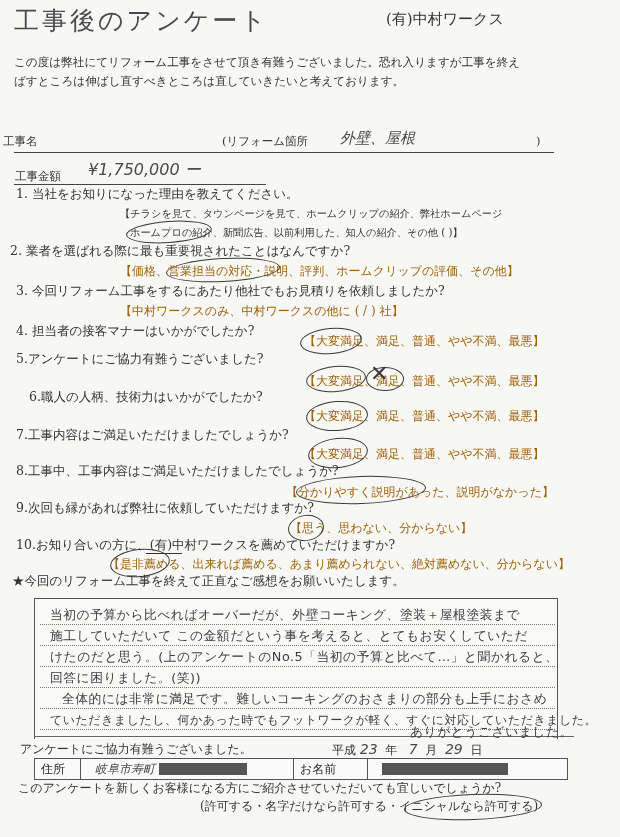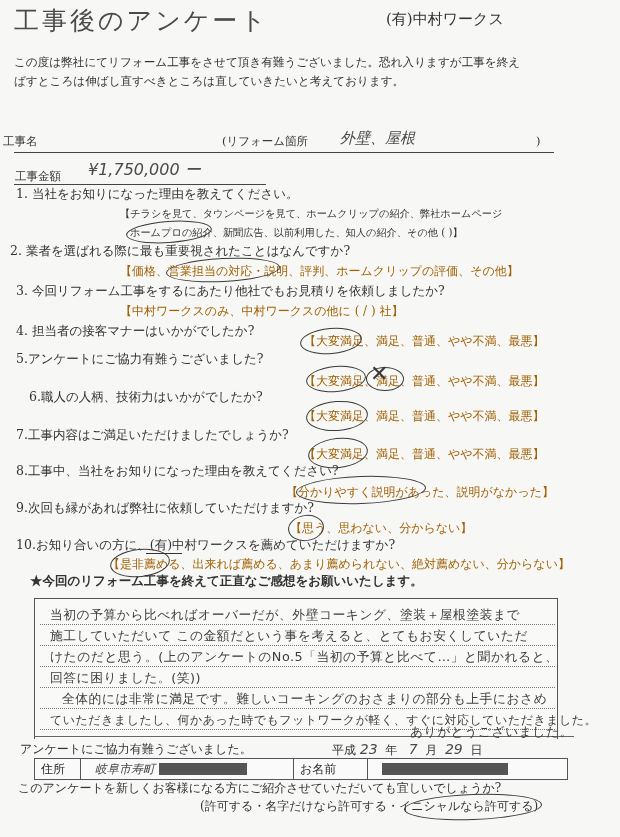--- a/index.html
+++ b/index.html
@@ -103,39 +103,39 @@
 <div class="abs opt" style="left:304px; top:408px;">【大変満足、満足、普通、やや不満、最悪】</div>
 <div class="circle" style="left:306px; top:401px; width:60px; height:28px; transform:rotate(-4deg);"></div>
 
 <div class="abs q" style="left:16px; top:427px;">
   <span>7.</span><span>工事内容はご満足いただけましたでしょうか?</span>
 </div>
 <div class="abs opt" style="left:304px; top:446px;">【大変満足、満足、普通、やや不満、最悪】</div>
 <div class="circle" style="left:308px; top:438px; width:58px; height:28px; transform:rotate(-6deg);"></div>
 
 <div class="abs q" style="left:16px; top:463px;">
-  <span>8.</span><span>工事中、当社をお知りになった理由を教えてください?</span>
+  <span>8.</span><span>工事中、工事内容はご満足いただけましたでしょうか?</span>
 </div>
 <div class="abs opt" style="left:286px; top:484px;">【分かりやすく説明があった、説明がなかった】</div>
 <div class="circle" style="left:296px; top:476px; width:128px; height:26px; transform:rotate(-2deg);"></div>
 
 <div class="abs q" style="left:16px; top:500px;">
   <span>9.</span><span>次回も縁があれば弊社に依頼していただけますか?</span>
 </div>
 <div class="abs opt" style="left:290px; top:520px;">【思う、思わない、分からない】</div>
 <div class="circle" style="left:288px; top:515px; width:34px; height:24px; transform:rotate(-8deg);"></div>
 
 <div class="abs q" style="left:16px; top:537px;">
   <span>10.</span><span>お知り合いの方に、(有)中村ワークスを薦めていただけますか?</span>
 </div>
 <div class="abs opt" style="left:108px; top:556px;">【是非薦める、出来れば薦める、あまり薦められない、絶対薦めない、分からない】</div>
 <div class="circle" style="left:110px; top:549px; width:58px; height:26px; transform:rotate(-6deg);"></div>
 <div class="abs" style="left:146px; top:553px; width:36px; border-bottom:1px solid #333;"></div>
 
-<div class="abs q" style="left:30px; top:573px;font-weight:bold;">★今回のリフォーム工事を終えて正直なご感想をお願いいたします。</div>
+<div class="abs q" style="left:12px; top:573px;">★今回のリフォーム工事を終えて正直なご感想をお願いいたします。</div>
 
 <div class="comment-box"></div>
 <div class="cline" style="top:604px;"></div>
 <div class="cline" style="top:625px;"></div>
 <div class="cline" style="top:646px;"></div>
 <div class="cline" style="top:667px;"></div>
 <div class="cline" style="top:688px;"></div>
 <div class="cline" style="top:709px;"></div>
 <div class="abs" style="left:34px; top:736px; width:540px; border-bottom:1px solid #666;"></div>
 

